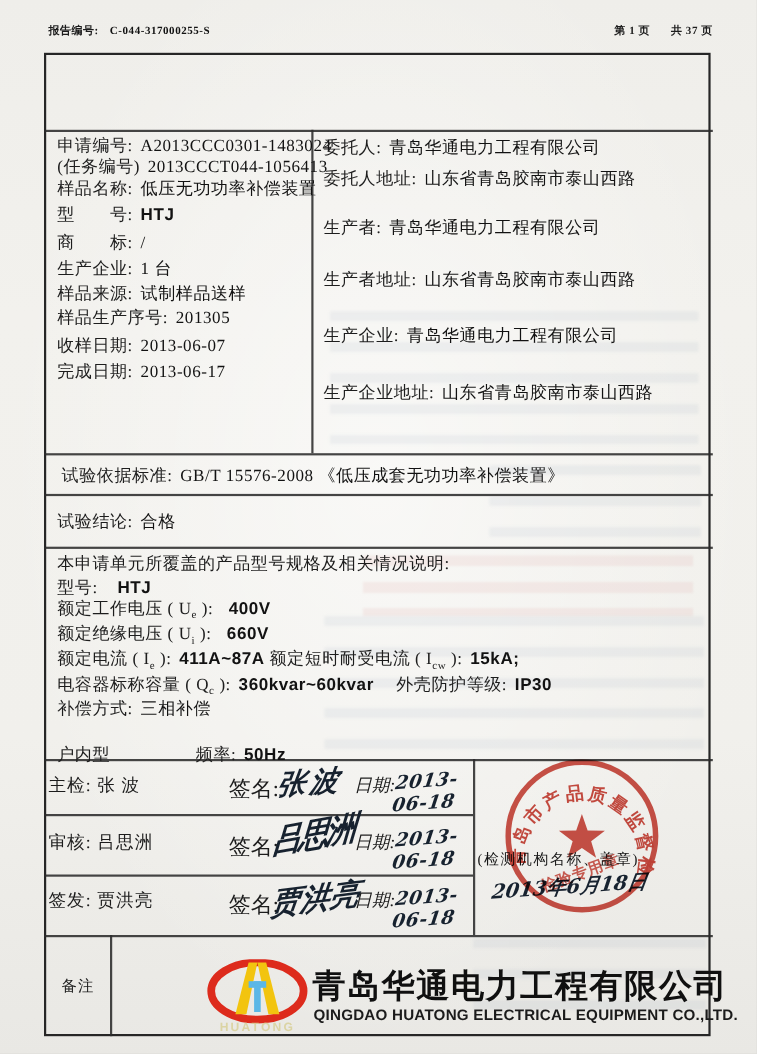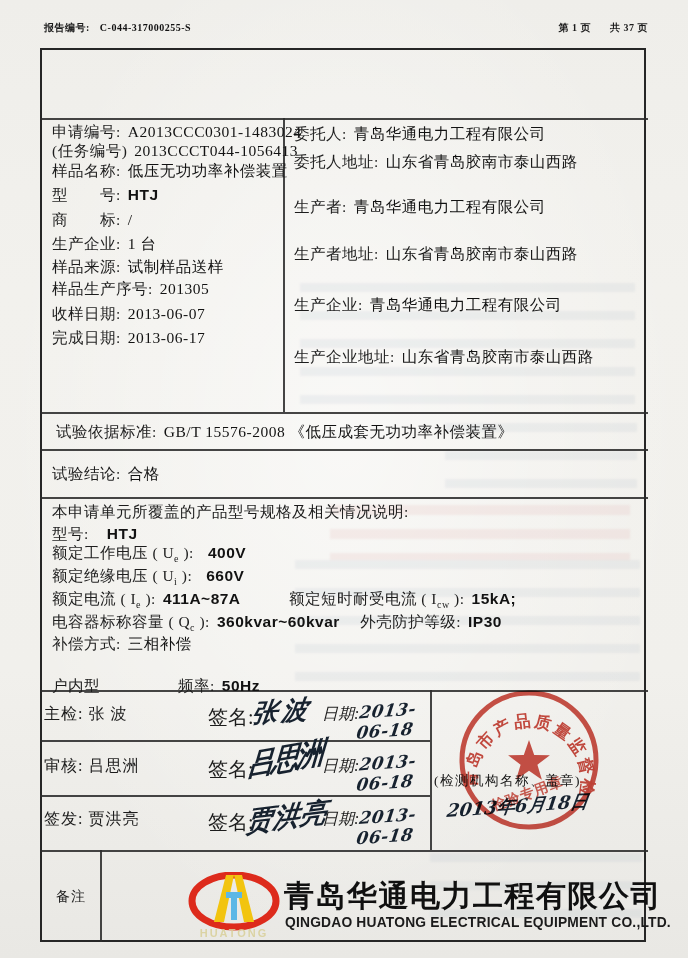--- a/index.html
+++ b/index.html
@@ -96,21 +96,21 @@
 
   <div class="line" style="left:56px;top:422px;"><span class="lbl">试验依据标准:</span><span class="val">GB/T 15576-2008 《低压成套无功功率补偿装置》</span></div>
   <div class="line" style="left:52px;top:464px;"><span class="lbl">试验结论:</span><span class="val">合格</span></div>
 
   <div class="line" style="left:52px;top:502px;">本申请单元所覆盖的产品型号规格及相关情况说明:</div>
   <div class="line" style="left:52px;top:524px;"><span class="lbl">型号:</span><span class="val sans" style="margin-left:18px;">HTJ</span></div>
   <div class="line" style="left:52px;top:543px;"><span class="lbl"><span>额定工作电压 ( U</span><sub>e</sub><span> ):</span></span><span class="val sans" style="margin-left:14px;">400V</span></div>
   <div class="line" style="left:52px;top:566px;"><span class="lbl"><span>额定绝缘电压 ( U</span><sub>i</sub><span> ):</span></span><span class="val sans" style="margin-left:14px;">660V</span></div>
   <div class="line" style="left:52px;top:589px;">
     <span class="lbl"><span>额定电流 ( I</span><sub>e</sub><span> ):</span></span><span class="val sans">411A~87A</span>
-    <span class="lbl" style="margin-left:44px;"><span>额定短时耐受电流 ( I</span><sub>cw</sub><span> ):</span></span><span class="val sans">15kA;</span>
+    <span class="lbl" style=""><span>额定短时耐受电流 ( I</span><sub>cw</sub><span> ):</span></span><span class="val sans">15kA;</span>
   </div>
   <div class="line" style="left:52px;top:612px;">
     <span class="lbl"><span>电容器标称容量 ( Q</span><sub>c</sub><span> ):</span></span><span class="val sans">360kvar~60kvar</span>
     <span class="lbl" style="margin-left:16px;">外壳防护等级:</span><span class="val sans">IP30</span>
   </div>
   <div class="line" style="left:52px;top:634px;"><span class="lbl">补偿方式:</span><span class="val">三相补偿</span></div>
   <div class="line" style="left:52px;top:676px;"><span class="lbl">户内型</span><span class="lbl" style="margin-left:78px;font-family:Liberation Serif, serif;">频率:</span><span class="val sans">50Hz</span></div>
 
   <div class="sigrow" style="top:692px;">
     <span class="role">主检: 张  波</span>

